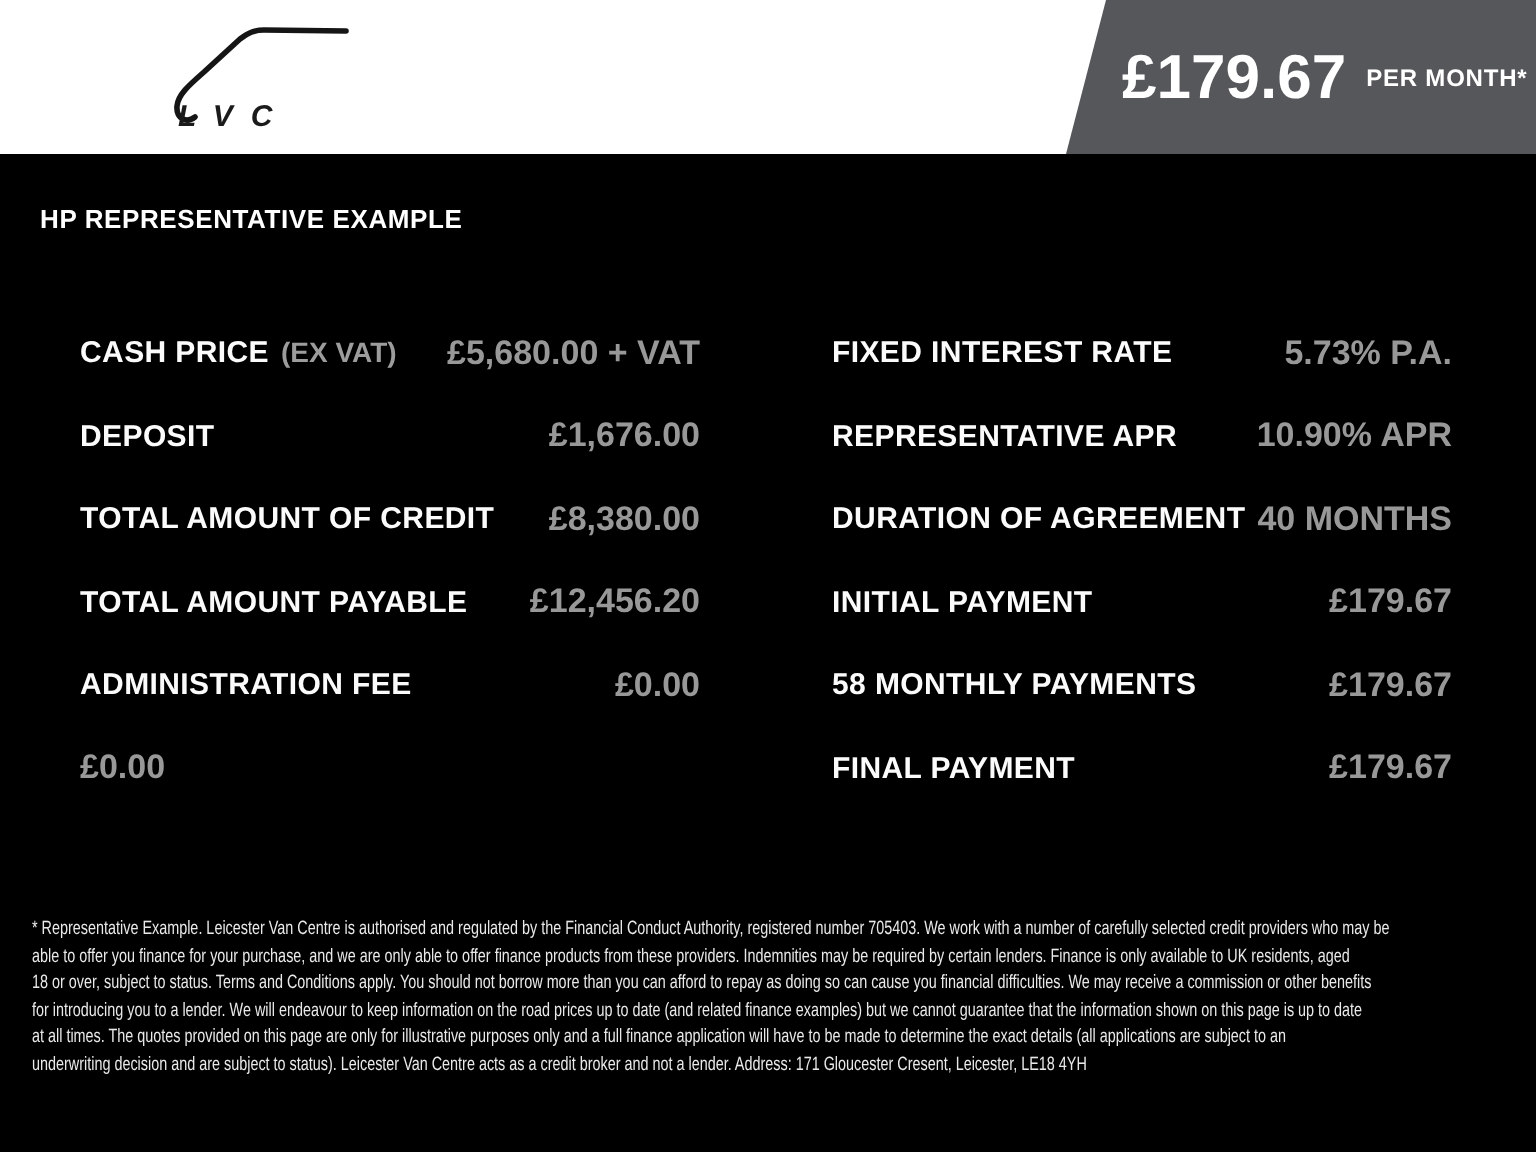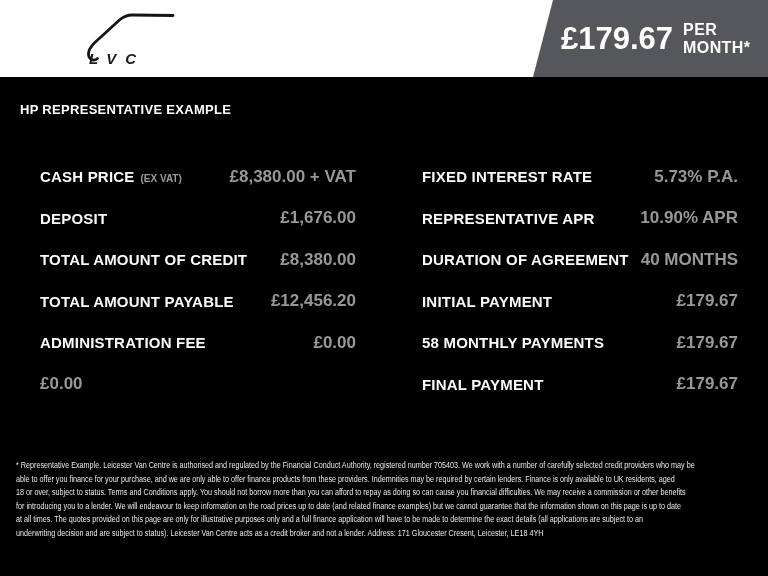--- a/index.html
+++ b/index.html
@@ -42,21 +42,21 @@
     display: flex;
     align-items: center;
     padding-left: 28px;
   }
   .price {
     font-size: 31px;
     font-weight: bold;
     color: #ffffff;
   }
   .price-suffix {
-    font-size: 16px;
+    font-size: 12px;
     font-weight: bold;
     color: #ffffff;
     margin-left: 10px;
     margin-top: 1px;
     letter-spacing: 0.4px;
   }
 
   
   .title {
     margin: 0;
@@ -64,39 +64,39 @@
     font-size: 13px;
     font-weight: bold;
     letter-spacing: 0.3px;
     color: #ffffff;
   }
 
   
   .table {
     display: flex;
     gap: 66px;
-    padding: 0 30px 0 40px;
+    padding: 0 42px 0 40px;
     margin-top: 39px;
   }
   .col { flex: 1; min-width: 0; }
   .row {
     height: 41.5px;
     display: flex;
     justify-content: space-between;
     align-items: center;
   }
   .label-wrap { display: flex; align-items: baseline; white-space: nowrap; }
   .label {
     font-size: 15px;
     font-weight: bold;
     color: #fbfbfb;
     letter-spacing: 0.2px;
   }
   .note {
-    font-size: 10px;
+    font-size: 14px;
     font-weight: bold;
     color: #9c9c9c;
     margin-left: 6px;
   }
   .value {
     font-size: 17px;
     font-weight: bold;
     color: #989898;
     white-space: nowrap;
   }
@@ -137,21 +137,21 @@
     <h1 class="title">HP REPRESENTATIVE EXAMPLE</h1>
 
     <div class="table">
 
       <div class="col">
         <div class="row">
           <div class="label-wrap">
             <span class="label">CASH PRICE</span>
             <span class="note">(EX VAT)</span>
           </div>
-          <span class="value">£8,380.00 + VAT</span>
+          <span class="value">£5,680.00 + VAT</span>
         </div>
         <div class="row">
           <div class="label-wrap">
             <span class="label">DEPOSIT</span>
           </div>
           <span class="value">£1,676.00</span>
         </div>
         <div class="row">
           <div class="label-wrap">
             <span class="label">TOTAL AMOUNT OF CREDIT</span>

